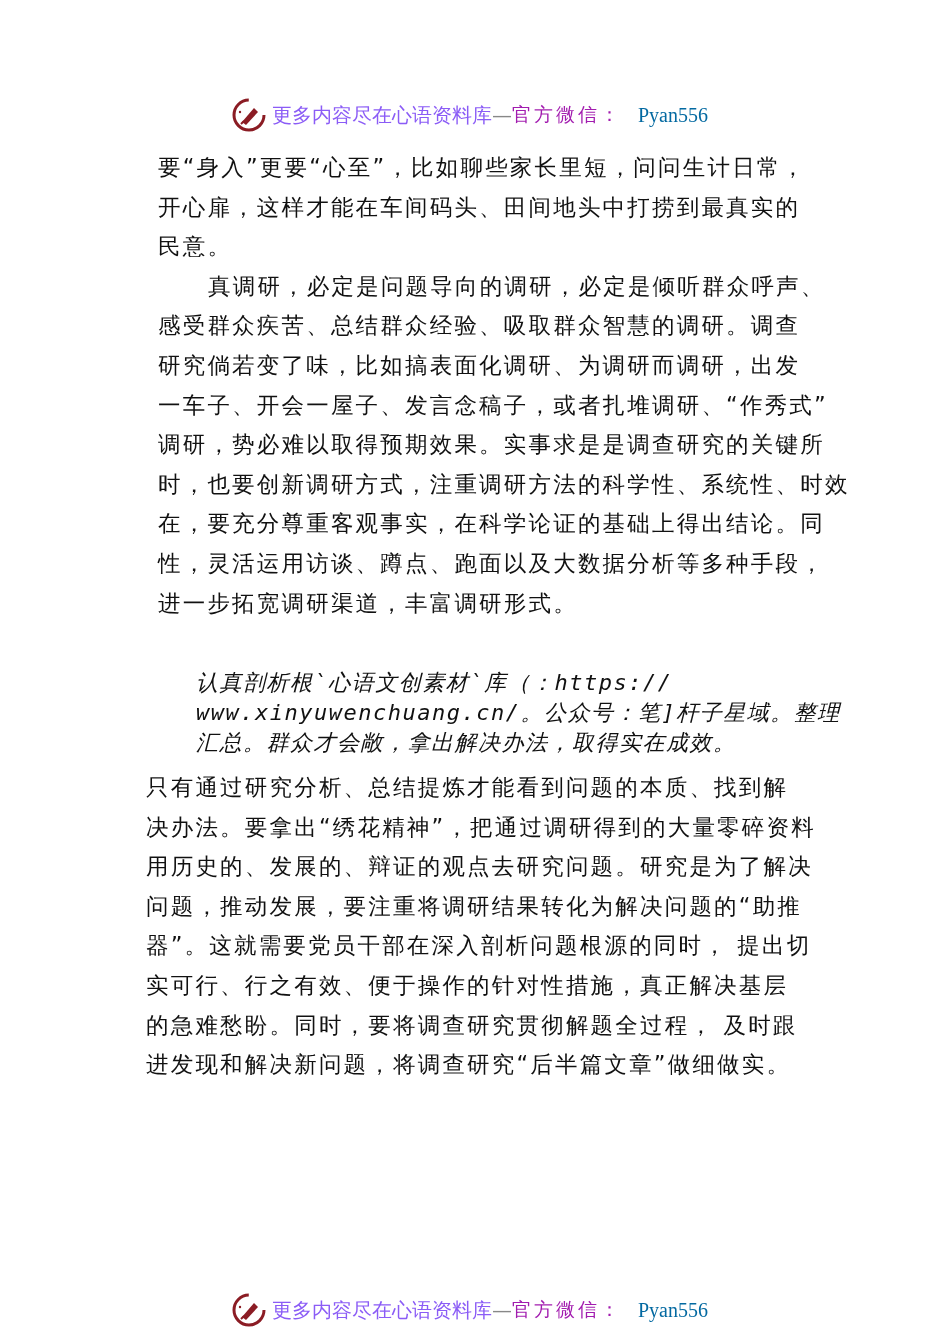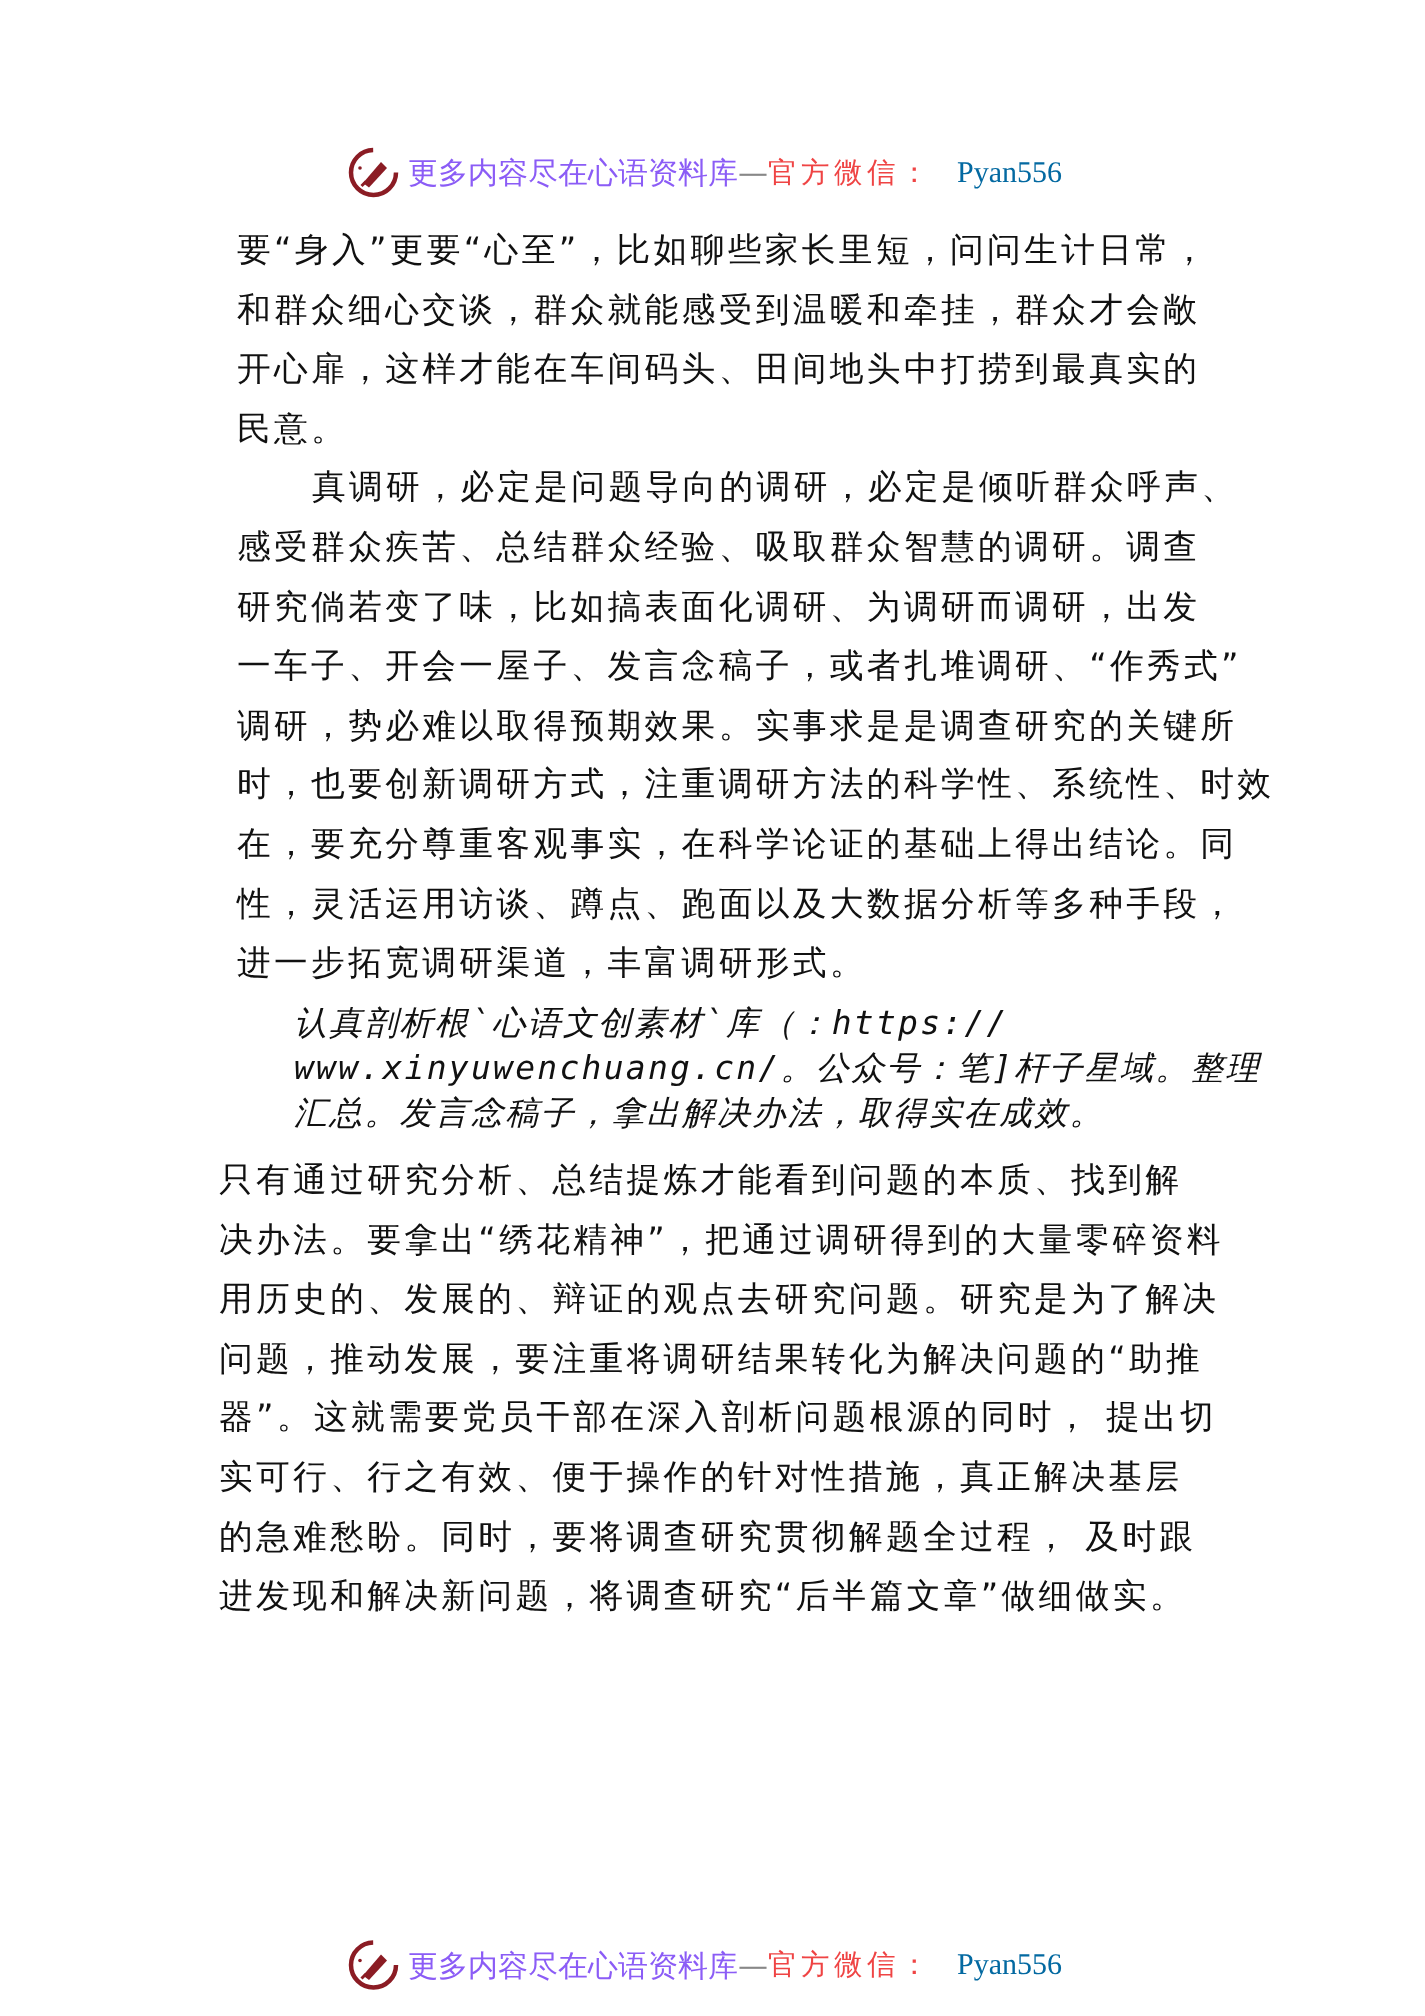--- a/index.html
+++ b/index.html
@@ -5,21 +5,21 @@
   html, body { margin: 0; padding: 0; background: #ffffff; }
   body { width: 950px; height: 1344px; position: relative; overflow: hidden;
          font-family: "DejaVu Sans", "Liberation Sans", sans-serif; color: #111; }
 
   .banner { position: absolute; left: 232px; height: 40px; display: flex; align-items: center; white-space: nowrap; }
   .banner.top { top: 95px; }
   .banner.bottom { top: 1290px; }
   .banner .logo { width: 34px; height: 34px; margin-right: 6px; }
   .banner .b-main { font-family: "DejaVu Serif", "Liberation Serif", serif; font-size: 20px; color: #8b5cf6; letter-spacing: 0px; }
   .banner .b-dash { font-size: 20px; color: #888; }
-  .banner .b-wx { font-family: "DejaVu Serif", "Liberation Serif", serif; font-size: 19px; color: #ef4444; letter-spacing: 3px; }
+  .banner .b-wx { font-family: "DejaVu Serif", "Liberation Serif", serif; font-size: 19px; color: #a21caf; letter-spacing: 3px; }
   .banner .b-id { font-family: Liberation Serif, serif; font-size: 20px; color: #0369a1; margin-left: 16px; }
 
   .content { position: absolute; left: 158px; top: 148px; width: 680px; }
   .line { height: 39.6px; line-height: 39.6px; font-size: 22.5px; white-space: nowrap; letter-spacing: 2.2px; }
   .indent { padding-left: 50px; }
 
   .note { position: absolute; left: 196px; top: 668px; width: 640px; font-style: italic; }
   .note .nline { height: 30px; line-height: 30px; font-size: 22px; white-space: nowrap; letter-spacing: 1.5px;
                  font-family: "DejaVu Sans Mono", "Liberation Mono", monospace; }
 
@@ -37,41 +37,40 @@
   </svg>
   <span class="b-main">更多内容尽在心语资料库</span>
   <span class="b-dash">—</span>
   <span class="b-wx">官方微信：</span>
   <span class="b-id">Pyan556</span>
 </div>
 
 <div class="content">
   <div>
     <div class="line">要“身入”更要“心至”，比如聊些家长里短，问问生计日常，</div>
-    <div class="line">和群众细心交谈，群众就能感受到温暖和牵挂，群众才会敞</div>
     <div class="line">开心扉，这样才能在车间码头、田间地头中打捞到最真实的</div>
     <div class="line">民意。</div>
   </div>
   <div>
     <div class="line indent">真调研，必定是问题导向的调研，必定是倾听群众呼声、</div>
     <div class="line">感受群众疾苦、总结群众经验、吸取群众智慧的调研。调查</div>
     <div class="line">研究倘若变了味，比如搞表面化调研、为调研而调研，出发</div>
     <div class="line">一车子、开会一屋子、发言念稿子，或者扎堆调研、“作秀式”</div>
     <div class="line">调研，势必难以取得预期效果。实事求是是调查研究的关键所</div>
     <div class="line">时，也要创新调研方式，注重调研方法的科学性、系统性、时效</div>
     <div class="line">在，要充分尊重客观事实，在科学论证的基础上得出结论。同</div>
     <div class="line">性，灵活运用访谈、蹲点、跑面以及大数据分析等多种手段，</div>
     <div class="line">进一步拓宽调研渠道，丰富调研形式。</div>
   </div>
 </div>
 
 <div class="note">
   <div class="nline">认真剖析根`心语文创素材`库（：https://</div>
   <div class="nline">www.xinyuwenchuang.cn/。公众号：笔]杆子星域。整理</div>
-  <div class="nline">汇总。发言念稿子，拿出解决办法，取得实在成效。</div>
+  <div class="nline">汇总。群众才会敞，拿出解决办法，取得实在成效。</div>
 </div>
 
 <div class="content2">
   <div>
     <div class="line">只有通过研究分析、总结提炼才能看到问题的本质、找到解</div>
     <div class="line">决办法。要拿出“绣花精神”，把通过调研得到的大量零碎资料</div>
     <div class="line">用历史的、发展的、辩证的观点去研究问题。研究是为了解决</div>
     <div class="line">问题，推动发展，要注重将调研结果转化为解决问题的“助推</div>
     <div class="line">器”。这就需要党员干部在深入剖析问题根源的同时， 提出切</div>
     <div class="line">实可行、行之有效、便于操作的针对性措施，真正解决基层</div>

